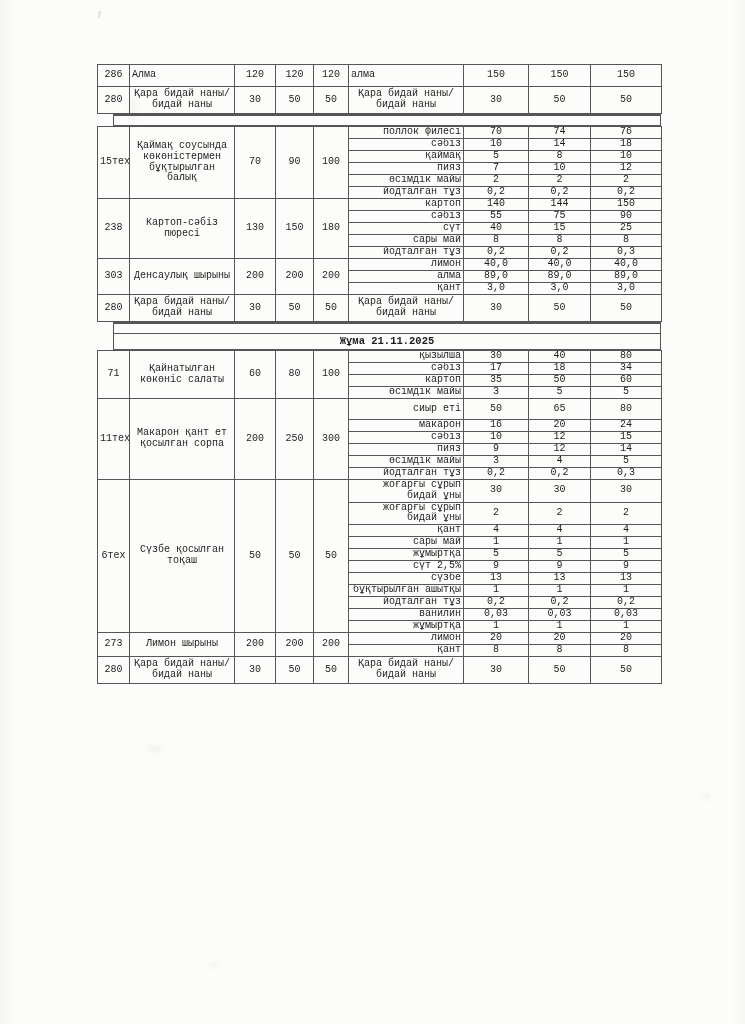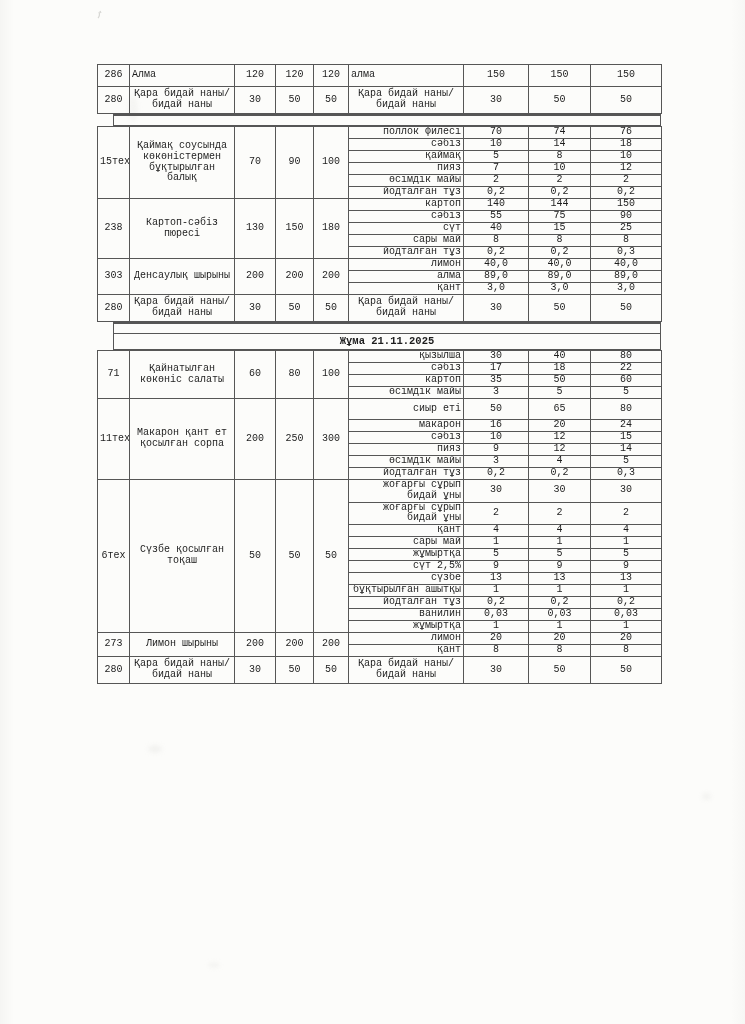--- a/index.html
+++ b/index.html
@@ -257,21 +257,21 @@
             <td class="val vt" rowspan="4">100</td>
             <td class="ing">қызылша</td>
             <td class="val">30</td>
             <td class="val">40</td>
             <td class="val">80</td>
           </tr>
           <tr class="r-ing">
             <td class="ing">сәбіз</td>
             <td class="val">17</td>
             <td class="val">18</td>
-            <td class="val">22</td>
+            <td class="val">34</td>
           </tr>
           <tr class="r-ing">
             <td class="ing">картоп</td>
             <td class="val">35</td>
             <td class="val">50</td>
             <td class="val">60</td>
           </tr>
           <tr class="r-ing">
             <td class="ing">өсімдік майы</td>
             <td class="val">3</td>

